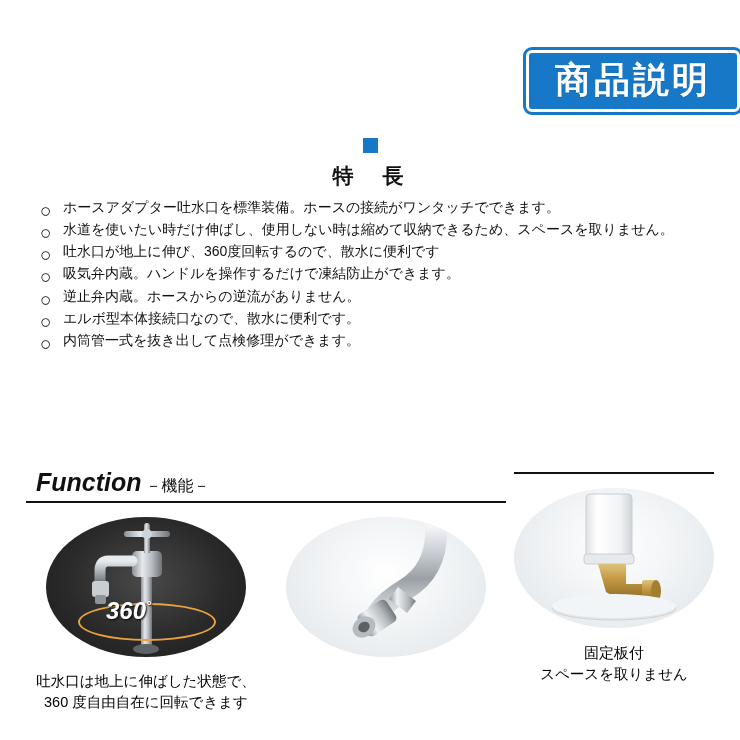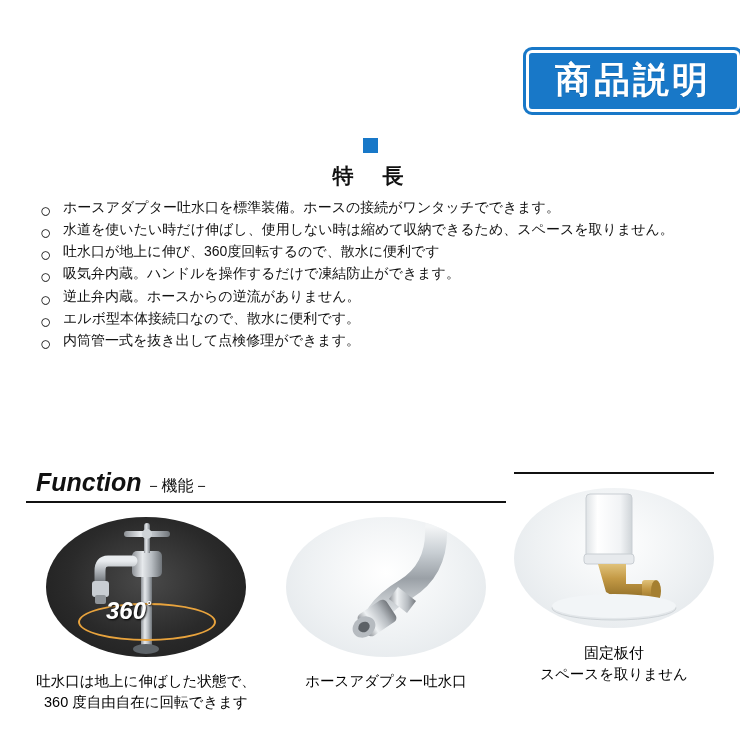--- a/index.html
+++ b/index.html
@@ -299,23 +299,20 @@
               <path d="M150 10 Q152 52 120 72 Q100 84 92 96" stroke="url(#met3)" stroke-width="22" fill="none" stroke-linecap="round"></path>
 
               <path d="M112 70 L130 84 L121 96 L103 82 Z" fill="url(#met4)"></path>
 
               <rect x="74" y="88" width="34" height="26" rx="5" transform="rotate(-34 91 101)" fill="url(#met4)"></rect>
 
               <ellipse cx="78" cy="110" rx="12" ry="10" transform="rotate(-34 78 110)" fill="#b6bbc0"></ellipse>
               <ellipse cx="78" cy="110" rx="6" ry="5" transform="rotate(-34 78 110)" fill="#5c6166"></ellipse>
             </svg>
           </div>
-          <div class="caption">
-            <div>ホースアダプター吐水口</div>
-          </div>
         </div>
 
       </div>
     </div>
 
     <div class="panel-right">
       <div class="rule rule-right"></div>
 
       <div class="shot" style="width:200px;margin-top:14px;">
         <div class="photo light">

